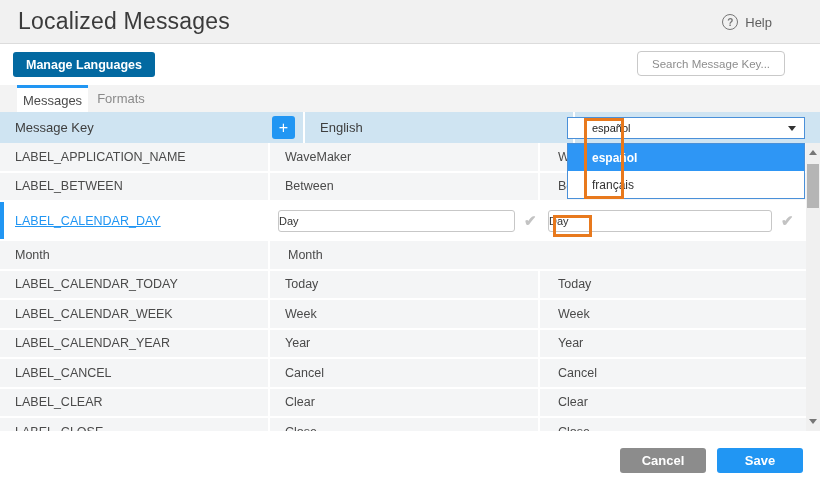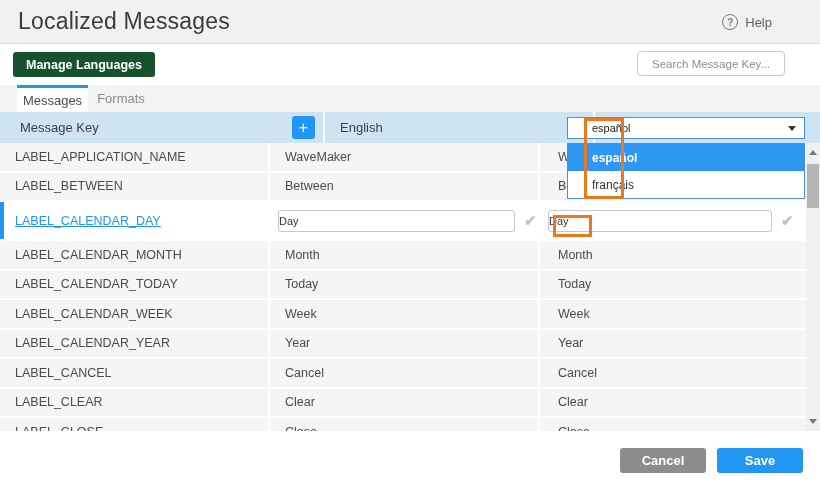--- a/index.html
+++ b/index.html
@@ -14,21 +14,21 @@
   .title { font-size:23px; color:#3b3b3b; margin-left:18px; letter-spacing:.2px; }
   .help-wrap { position:absolute; right:48px; top:0; height:44px; display:flex; align-items:center; gap:7px; cursor:pointer; }
   .help-circle { width:16px; height:16px; border:1.4px solid #767676; border-radius:50%;
                  display:flex; align-items:center; justify-content:center;
                  font-size:10px; color:#767676; font-weight:bold; }
   .help-text { font-size:13px; color:#5f5f5f; }
 
   
   .toolbar { position:absolute; left:0; top:45px; width:820px; height:40px; background:#fff; }
   .btn-manage { position:absolute; left:13px; top:7px; height:25px; padding:0 13px;
-                background:#14532d; color:#fff; font-size:12.5px; font-weight:bold;
+                background:#0369a1; color:#fff; font-size:12.5px; font-weight:bold;
                 border:none; border-radius:3px; cursor:pointer; }
   .searchbox { position:absolute; left:637px; top:6px; width:148px; height:25px;
                border:1px solid #c9c9c9; border-radius:4px; background:#fff;
                display:flex; align-items:center; padding:0 8px; }
   .searchbox input { border:none; outline:none; flex:1; font-size:11.5px; color:#444;
                      margin-left:6px; background:transparent;
                      font-family:"Liberation Sans", sans-serif; }
   .searchbox input::placeholder { color:#8d8d8d; }
 
   
@@ -36,21 +36,21 @@
   .tab { position:absolute; top:0; height:27px; display:flex; align-items:center;
          justify-content:center; font-size:13px; cursor:pointer; }
   .tab-messages { left:17px; width:71px; background:#fff; color:#4c4c4c;
                   border-top:3px solid #2196f3; }
   .tab-formats { left:88px; width:66px; color:#8a8a8a; }
 
   
   .grid-header { position:absolute; left:0; top:112px; width:820px; height:31px;
                  background:#cfe4f2; display:flex; }
   .gh-cell { height:31px; display:flex; align-items:center; font-size:13px; color:#3e3e3e; }
-  .gh-key { width:305px; border-right:2px solid #fff; position:relative;margin-left:20px; }
+  .gh-key { width:305px; padding-left:15px; border-right:2px solid #fff; position:relative; }
   .gh-eng { width:270px; padding-left:15px; border-right:2px solid #fff; }
   .gh-lang { flex:1; }
   .btn-add { position:absolute; right:8px; top:4px; width:23px; height:23px;
              background:#2196f3; color:#fff; border:none; border-radius:3px;
              font-size:16px; line-height:21px; cursor:pointer; }
 
   
   .lang-select { position:absolute; left:567px; top:117px; width:238px; height:22px;
                  background:#fff; border:1px solid #4a90d9; display:flex; align-items:center;
                  cursor:pointer; z-index:7; }
@@ -179,21 +179,20 @@
         <input class="edit-input in-eng" value="Day" style="">
         <span class="check">✔</span>
       </div>
       <div class="cell c-lang">
         <input class="edit-input in-lang" value="Day" style="">
         <span class="check">✔</span>
       </div>
     </div>
 
     <div class="row">
-      <div class="cell c-key">LABEL_CALENDAR_MONTH</div>
       <div class="cell c-eng">Month</div>
       <div class="cell c-lang">Month</div>
     </div>
 
     <div class="row">
       <div class="cell c-key">LABEL_CALENDAR_TODAY</div>
       <div class="cell c-eng">Today</div>
       <div class="cell c-lang">Today</div>
     </div>
 

